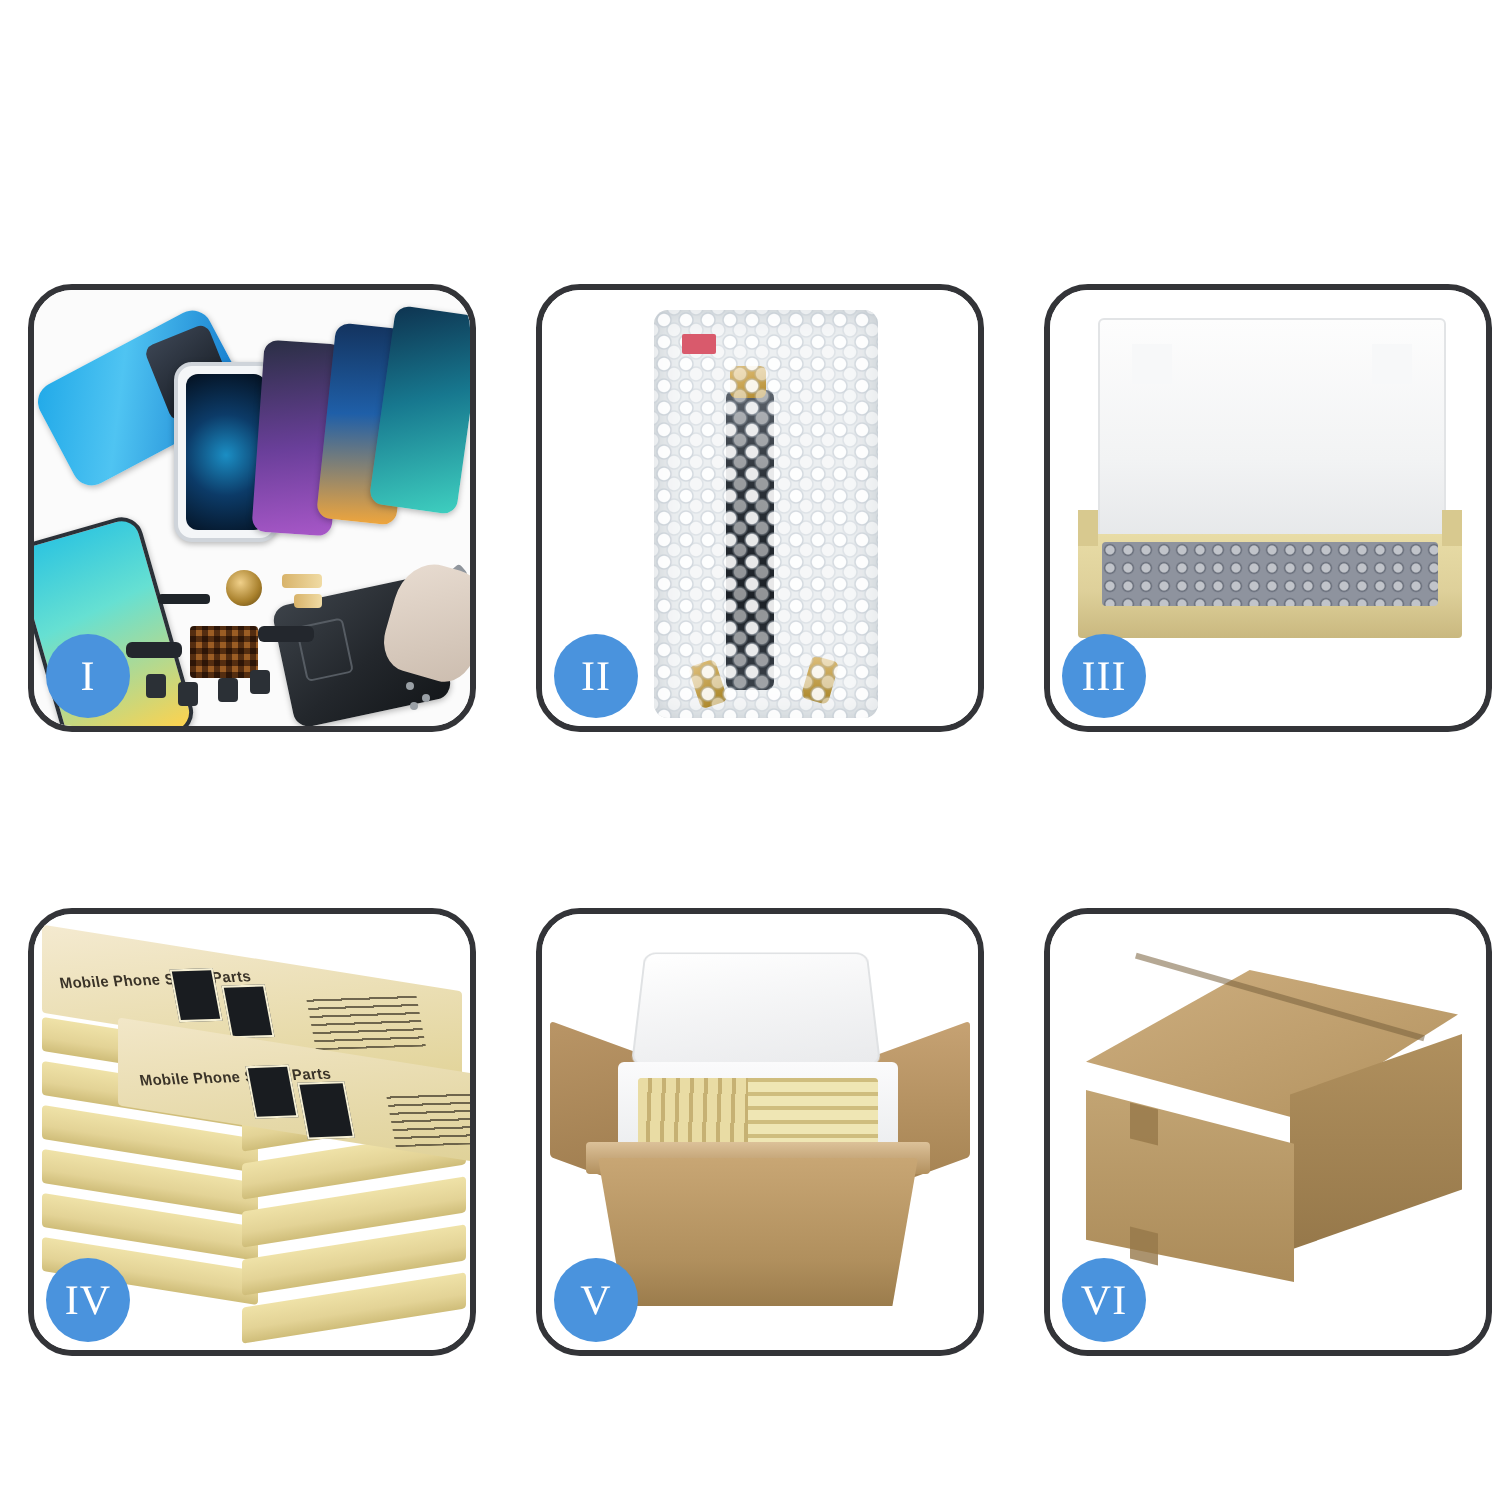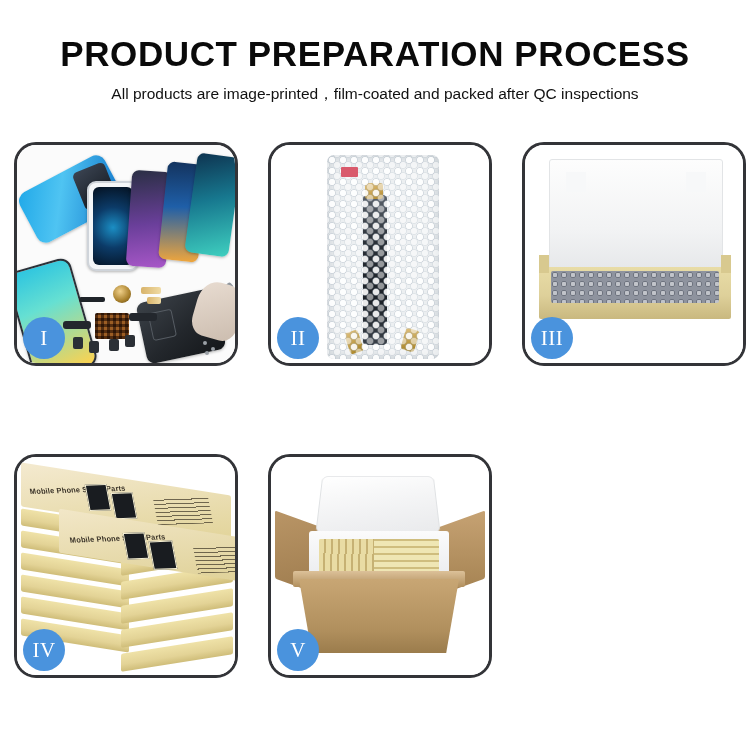--- a/index.html
+++ b/index.html
@@ -368,24 +368,20 @@
   .bx-tape2 {
     position:absolute; left:40px; top:158px; width:14px; height:16px;
     background:rgba(150,120,74,.8); transform: skewY(14deg);
   }
 </style>
 </head>
 <body>
 
 <div class="page">
 
-  <div class="header">
-    <div class="title">PRODUCT PREPARATION PROCESS</div>
-    <div class="subtitle">All products are image-printed，film-coated and packed after QC inspections</div>
-  </div>
 
   <div class="grid">
 
     <div class="panel p1">
       <div class="photo scene1">
         <div class="ph ph-a"></div>
         <div class="ph ph-b"></div>
         <div class="ph ph-c"></div>
         <div class="ph ph-d"></div>
         <div class="ph ph-e"></div>
@@ -484,15 +480,26 @@
         <div class="foamLid"></div>
         <div class="foamBox">
           <div class="foamInner"></div>
         </div>
         <div class="cartonRim"></div>
         <div class="cartonBody"></div>
       </div>
       <div class="badge">V</div>
     </div>
 
+    <div class="panel p6">
+      <div class="photo scene6">
+        <div class="bx-top"></div>
+        <div class="bx-side"></div>
+        <div class="bx-front"></div>
+        <div class="bx-seam"></div>
+        <div class="bx-tape1"></div>
+        <div class="bx-tape2"></div>
+      </div>
+      <div class="badge">VI</div>
+    </div>
 
   </div>
 </div>
 
 </body></html>

